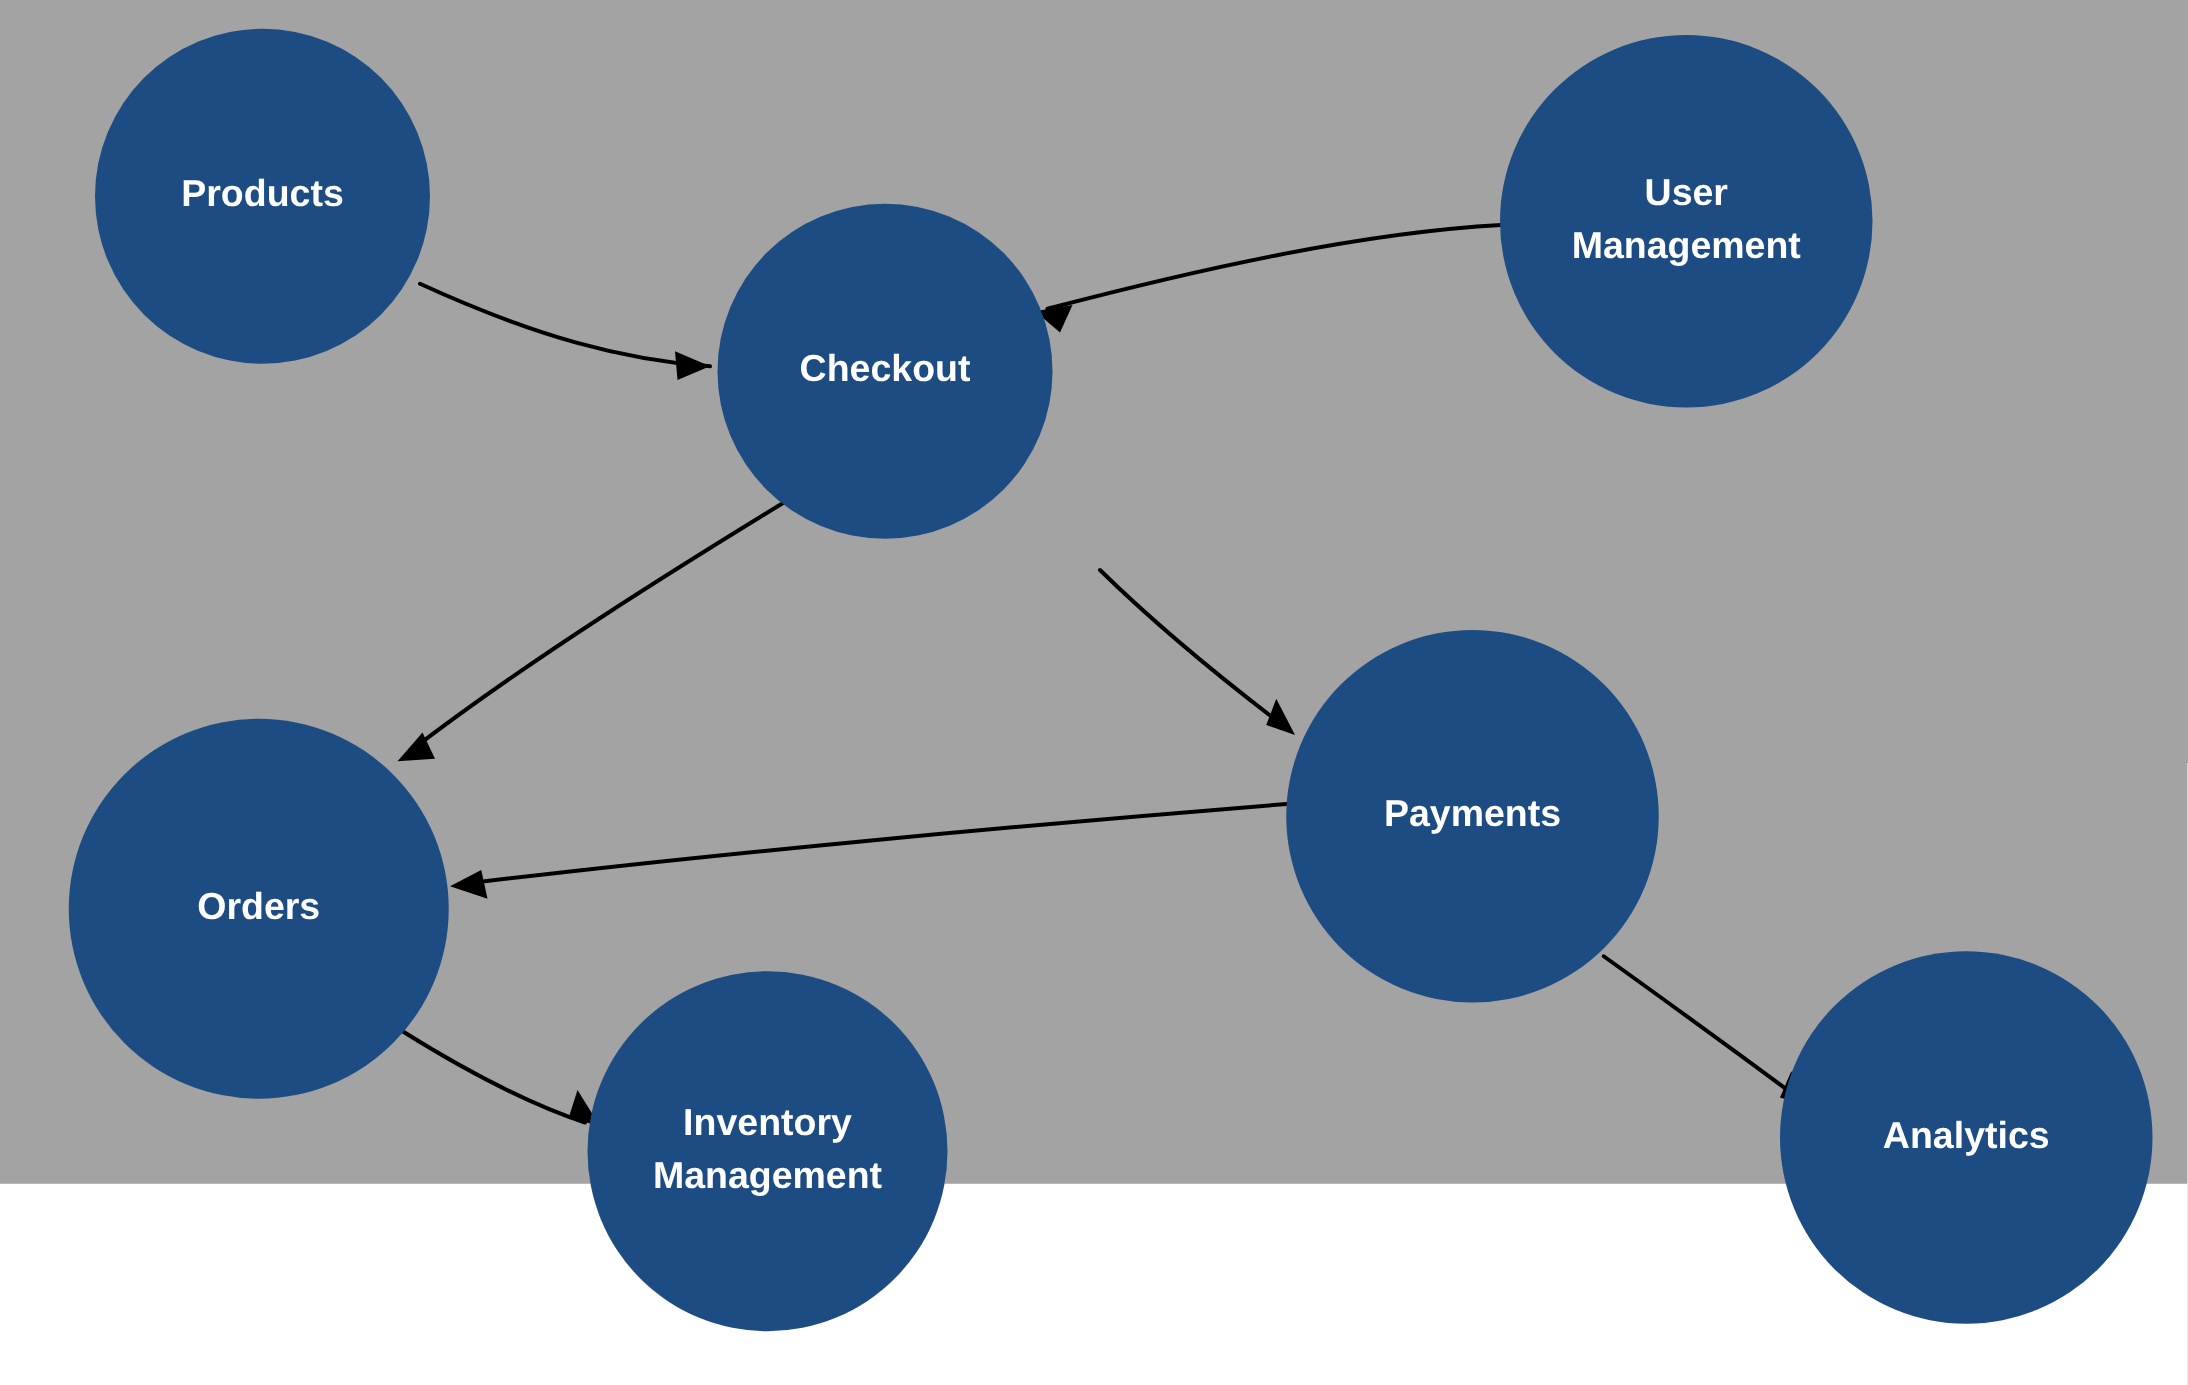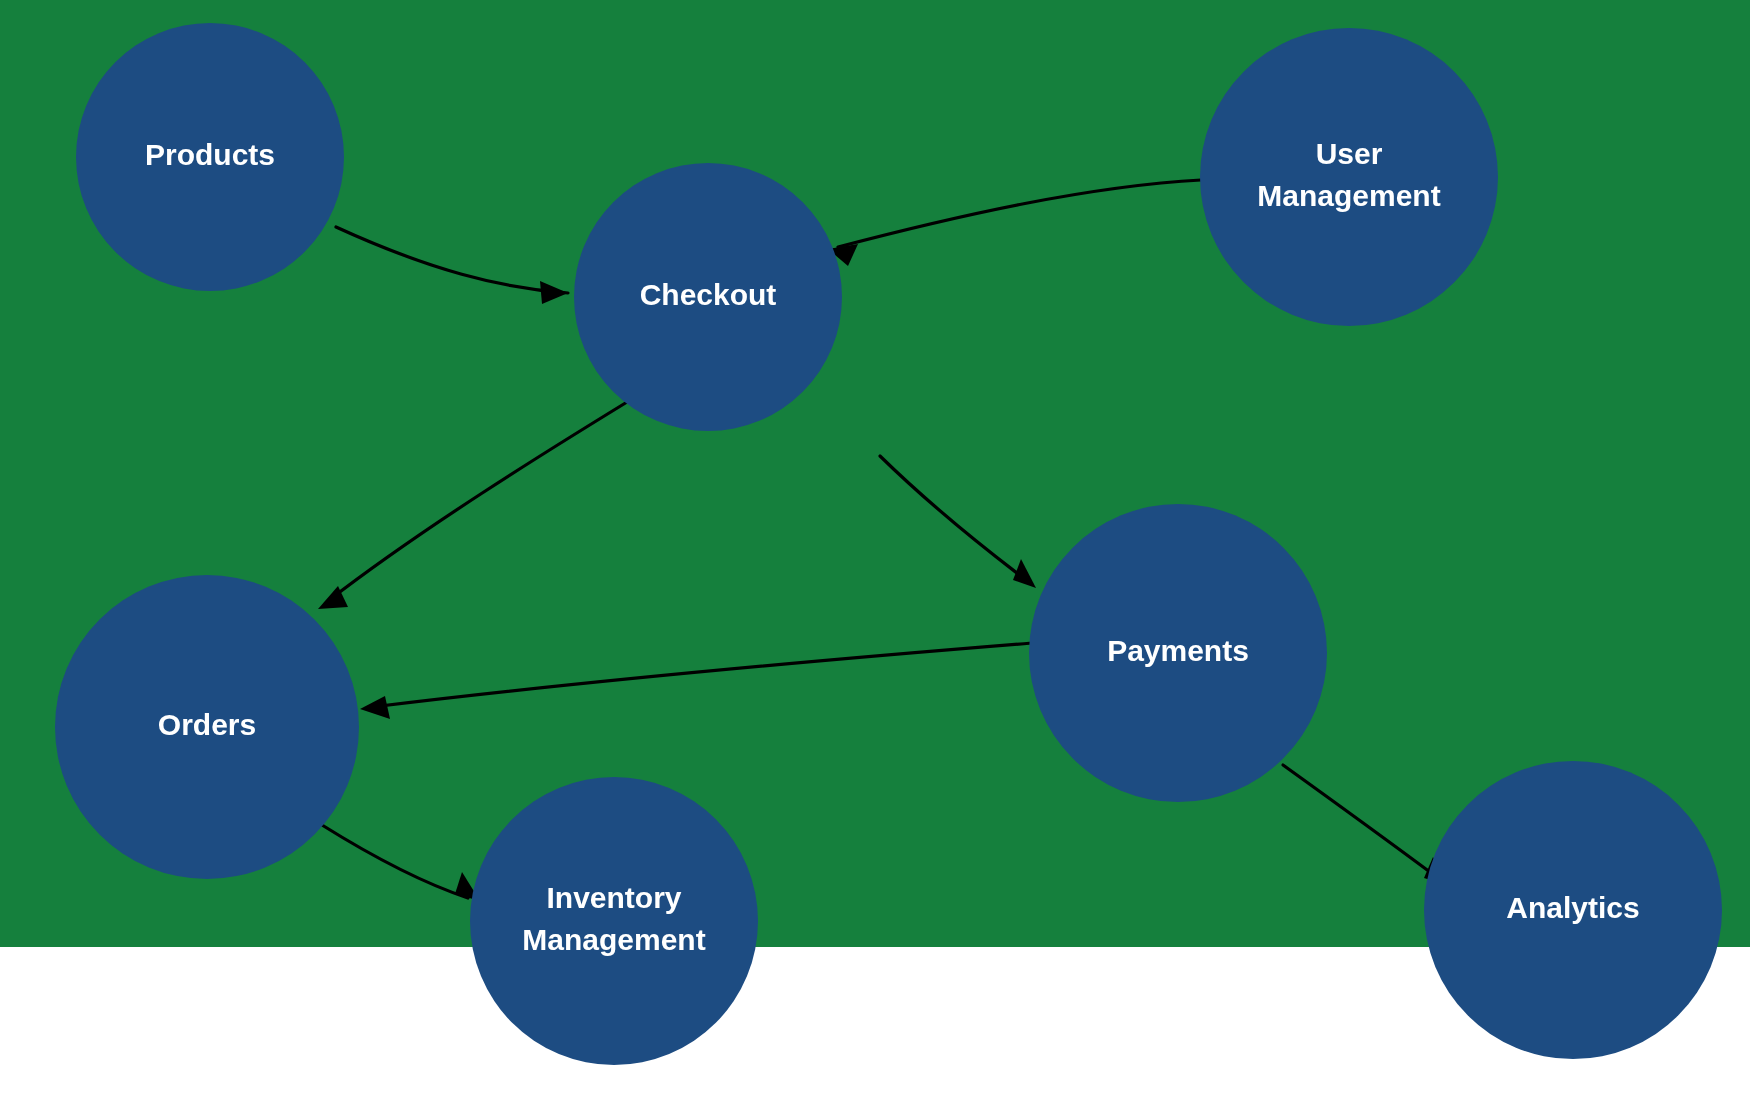--- a/index.html
+++ b/index.html
@@ -11,21 +11,21 @@
   body {
     font-family: "Liberation Sans", sans-serif;
     width: 1750px;
     height: 1108px;
     overflow: hidden;
   }
   #graph-canvas {
     position: relative;
     width: 1750px;
     height: 947px;
-    background: #15803d;
+    background: #a3a3a3;
   }
   svg.graph-svg {
     position: absolute;
     top: 0;
     left: 0;
     width: 1750px;
     height: 1108px;
     display: block;
   }
   .node-circle {

